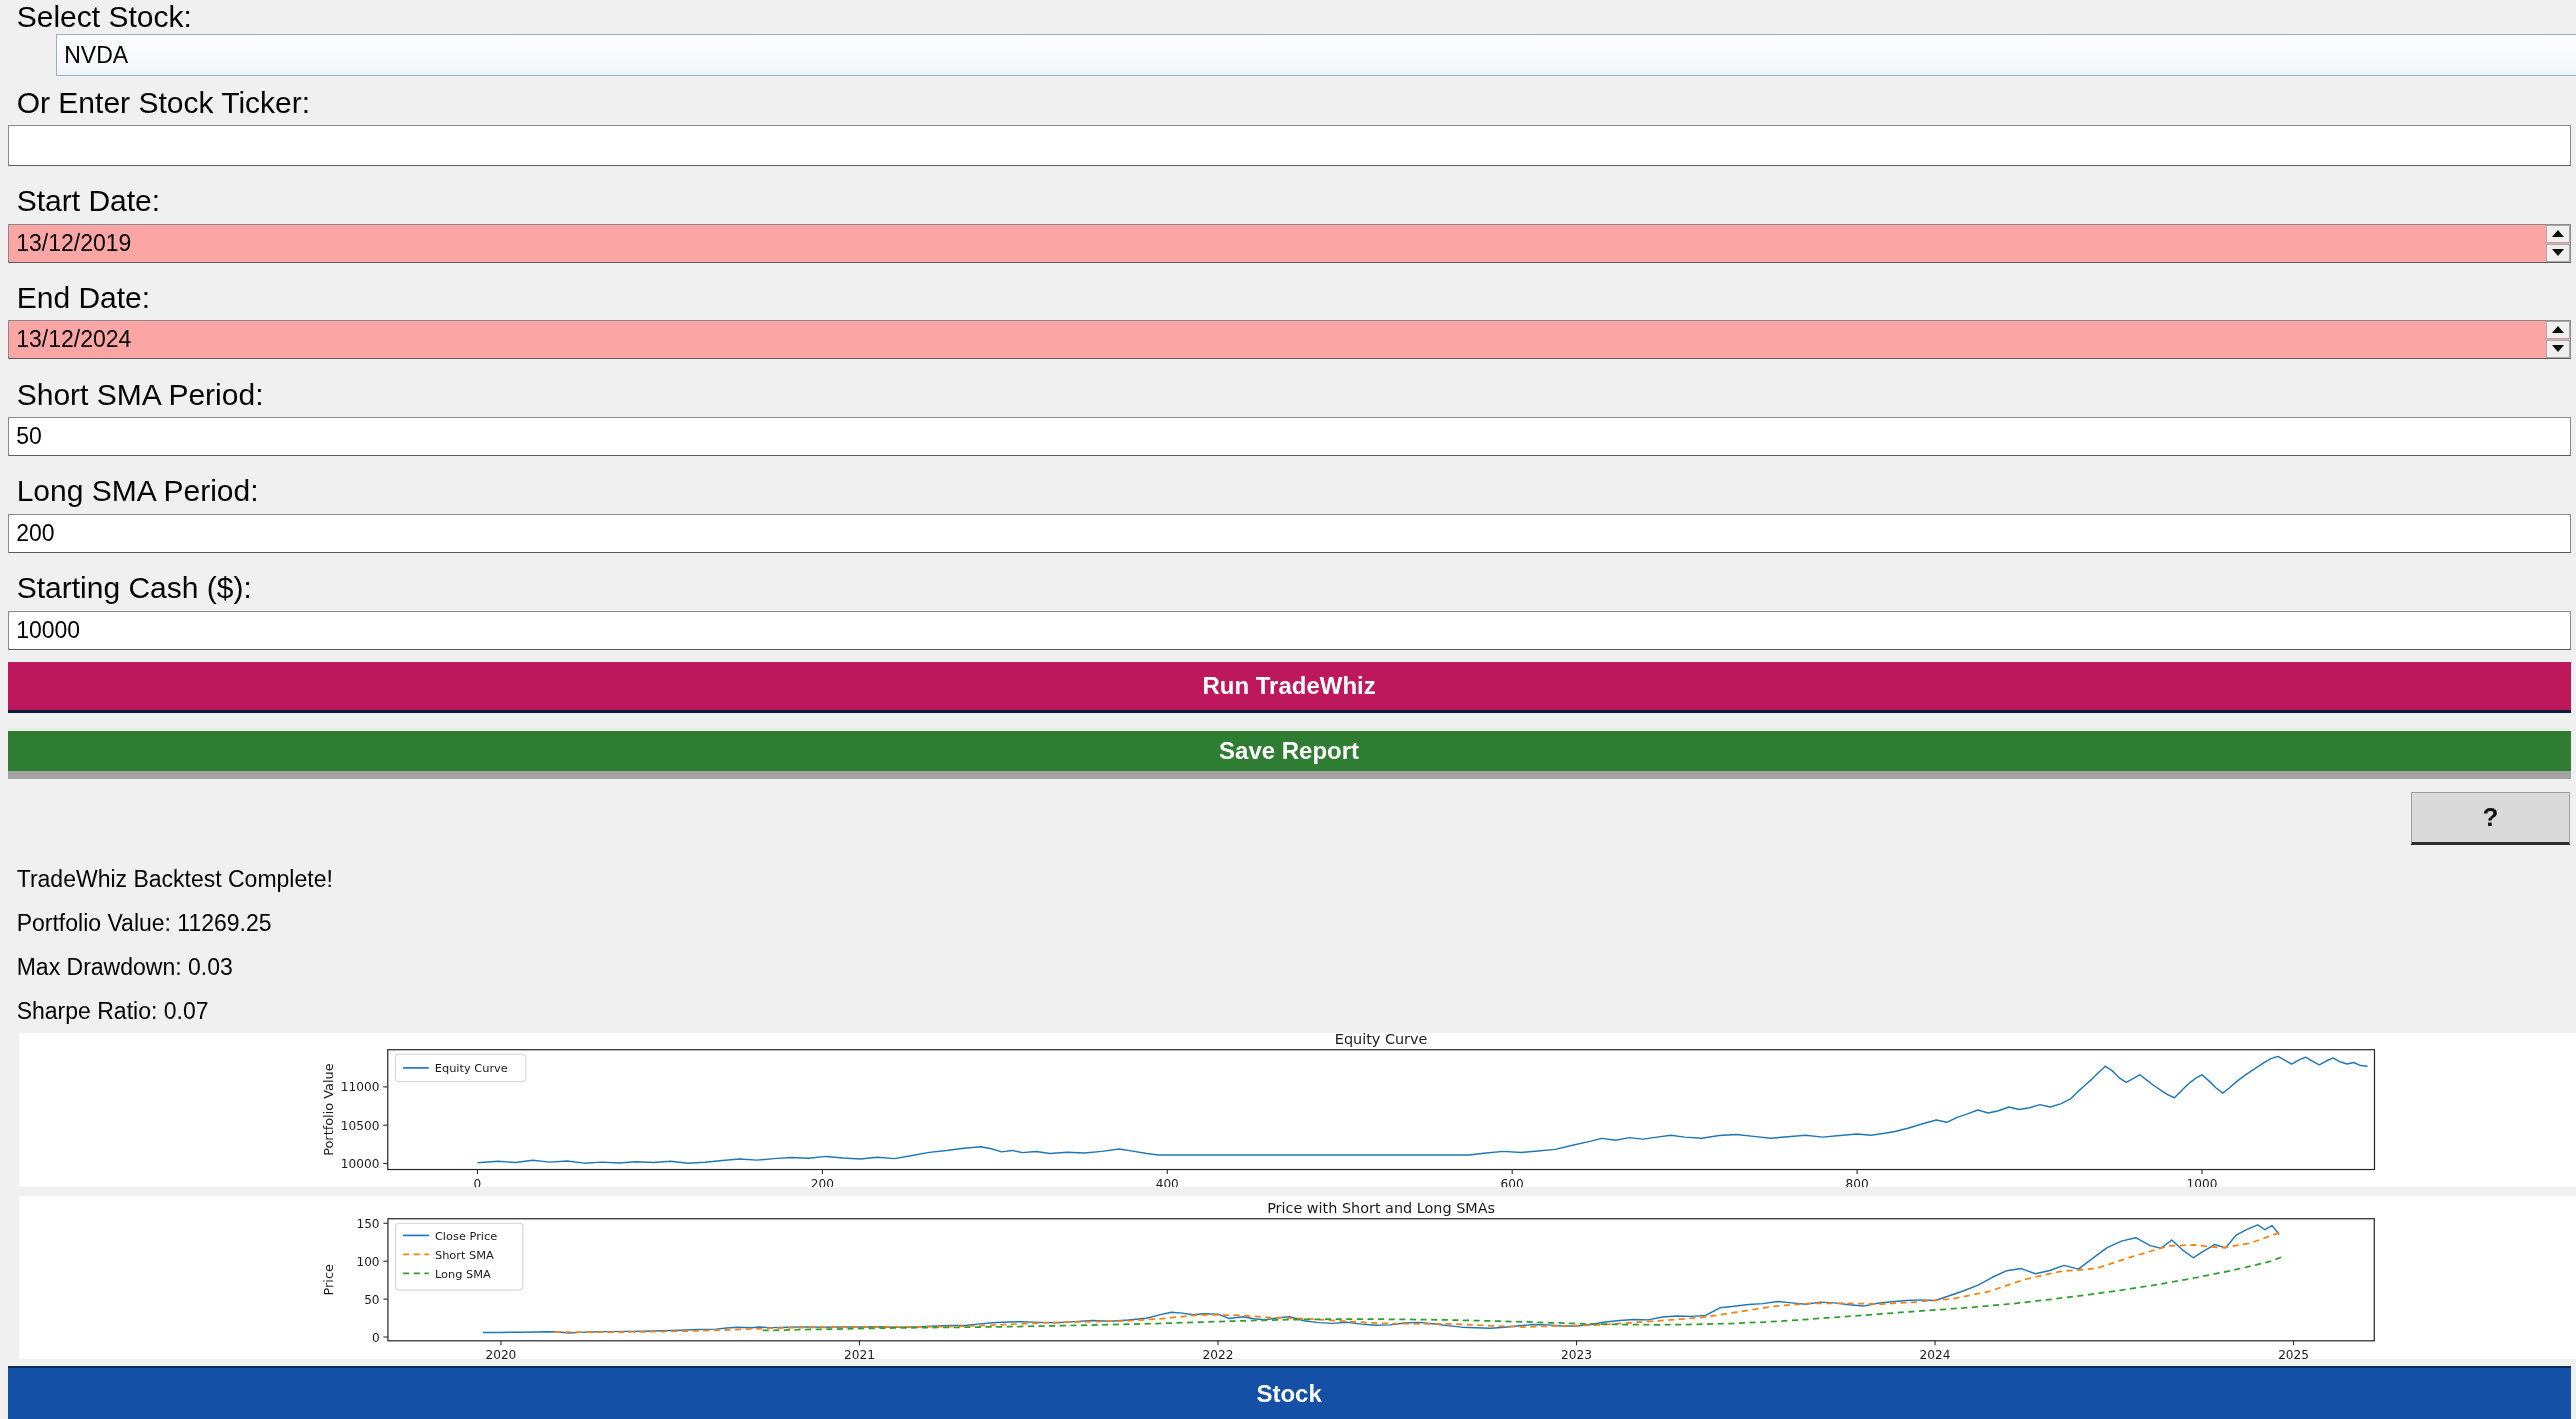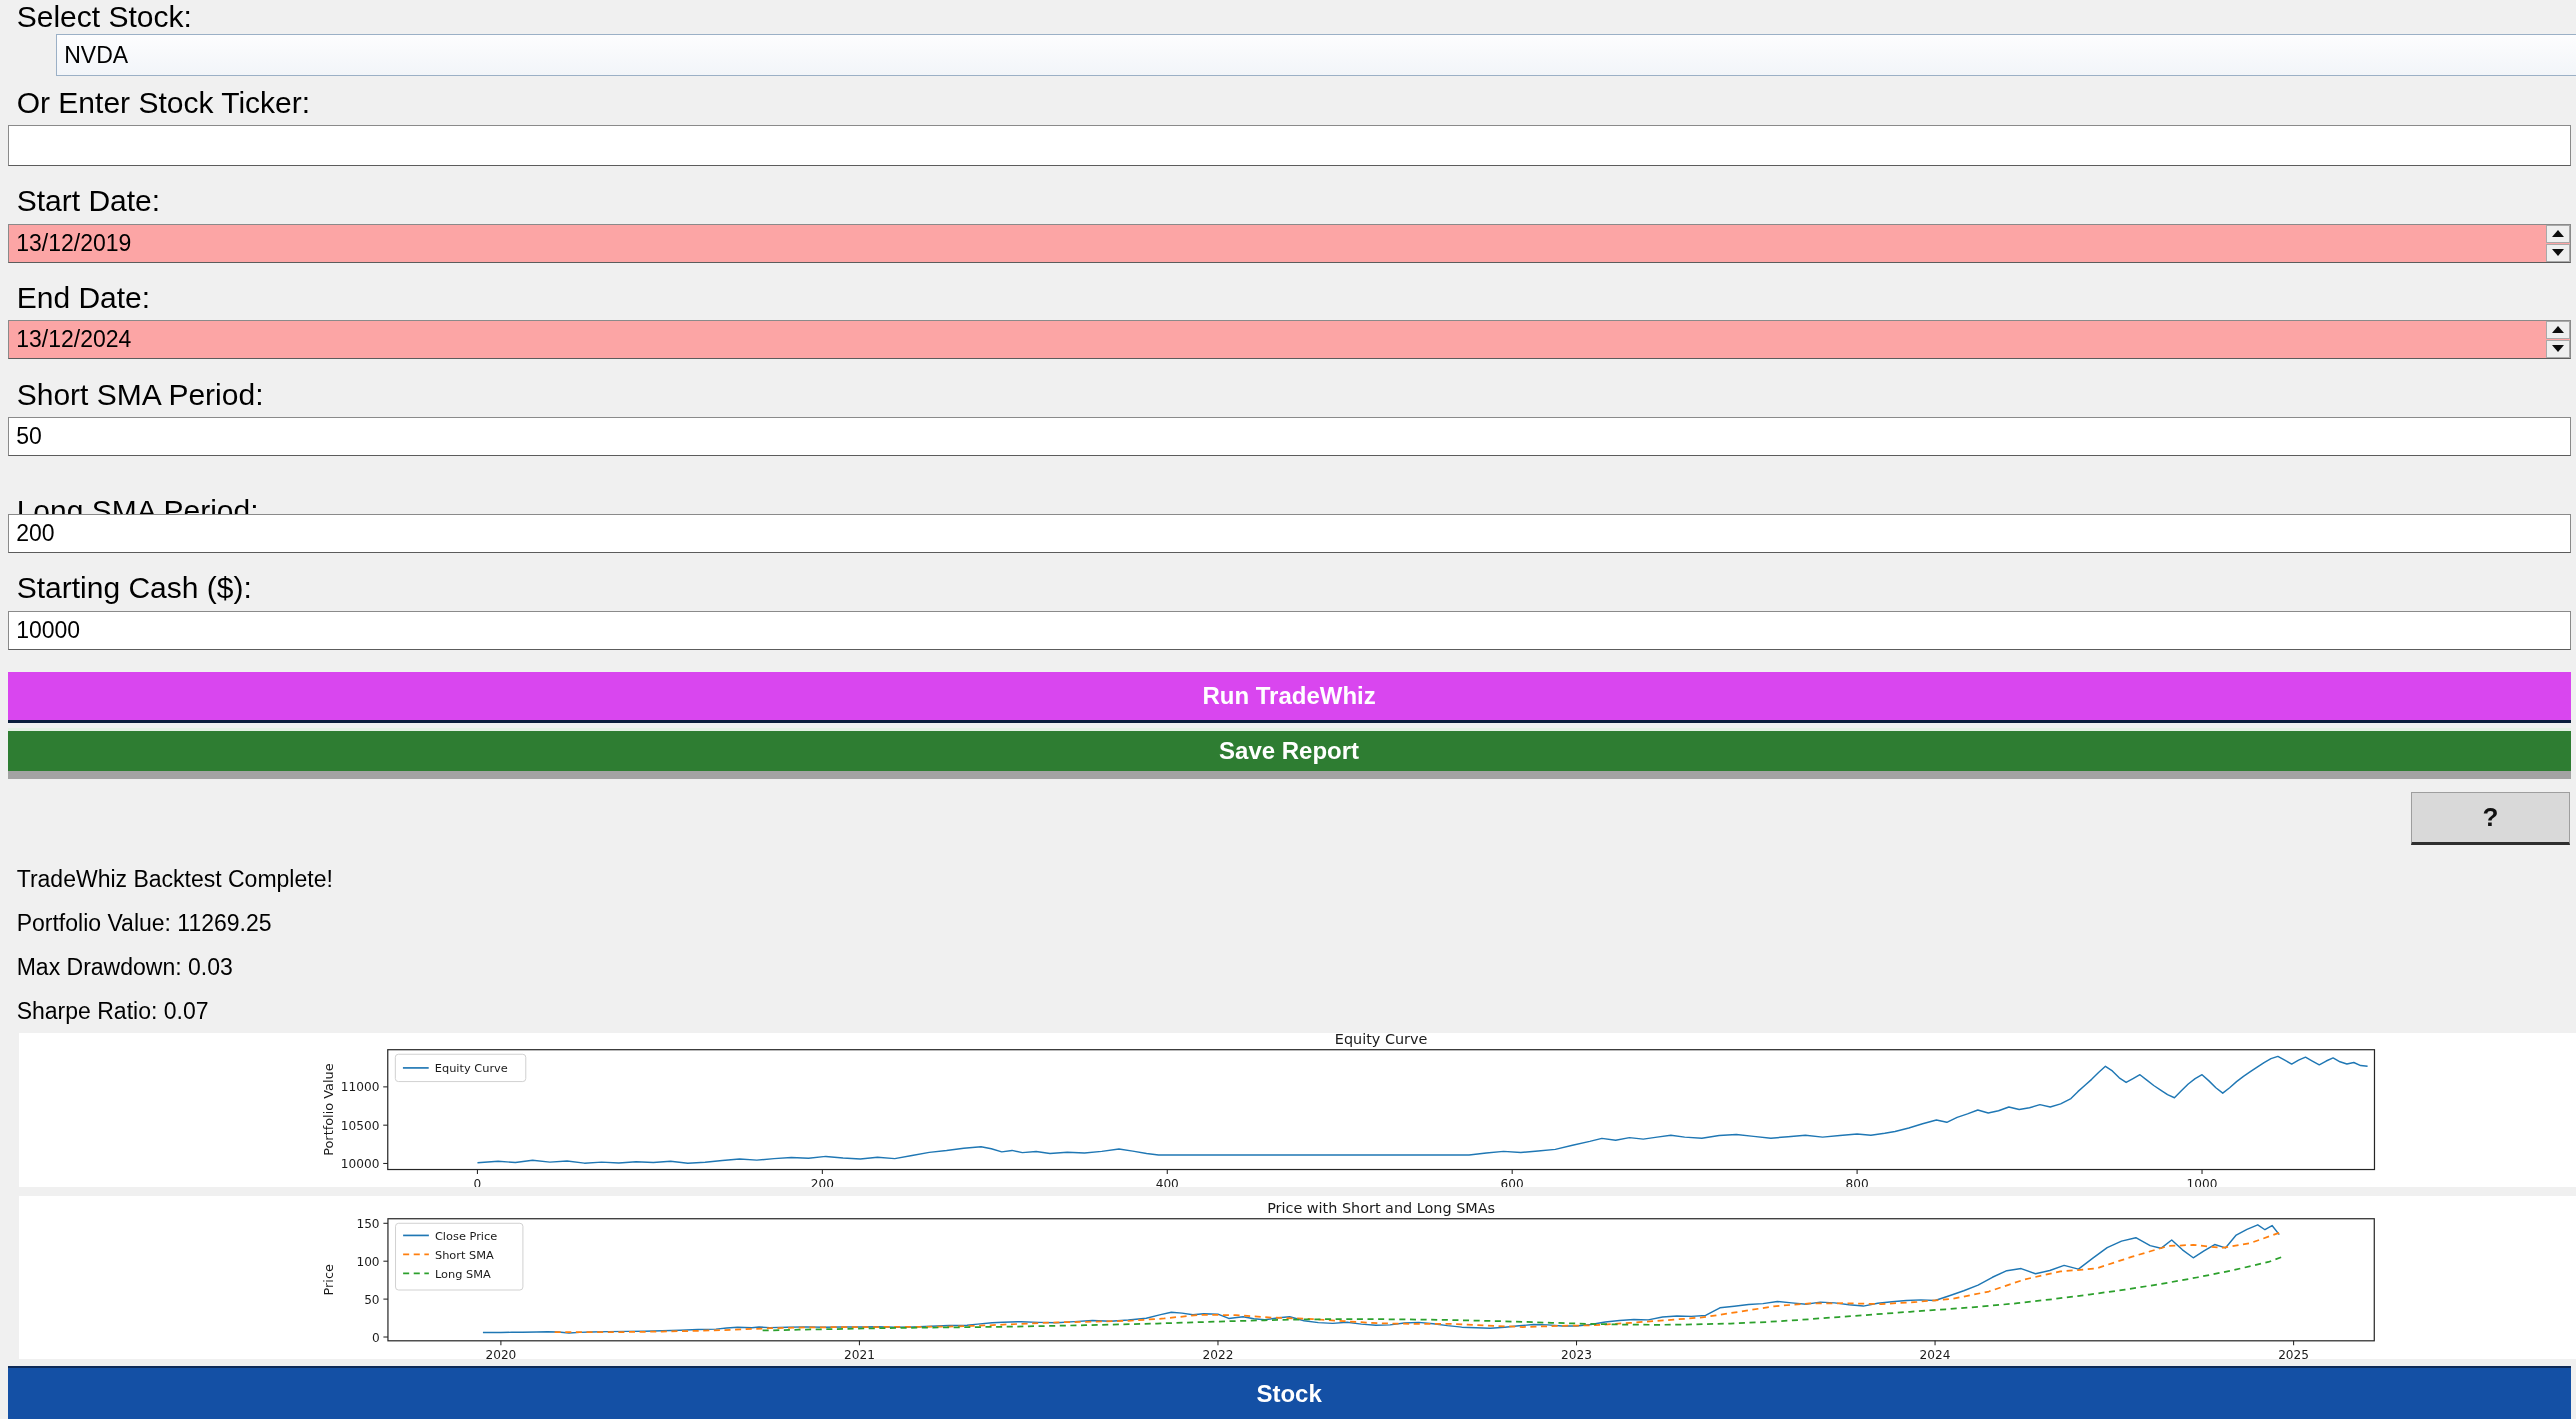--- a/index.html
+++ b/index.html
@@ -45,21 +45,21 @@
   }
   .spinbtn.up{top:0;}
   .spinbtn.down{top:19px;}
   .tri-up{width:0;height:0;border-left:6.8px solid transparent;border-right:6.8px solid transparent;border-bottom:7.6px solid #0d0d0d;}
   .tri-down{width:0;height:0;border-left:6.8px solid transparent;border-right:6.8px solid transparent;border-top:7.6px solid #0d0d0d;}
   .bigbtn{
     position:absolute;left:7.6px;width:2563px;height:51px;box-sizing:border-box;
     display:flex;align-items:center;justify-content:center;
     color:#fff;font-weight:bold;font-size:24px;cursor:default;
   }
-  .btn-run{background:#d946ef;border-bottom:3px solid #0b1d3c;margin-top:10px;}
+  .btn-run{background:#be185d;border-bottom:3px solid #0b1d3c;}
   .btn-save{background:#2e7d32;border-top:3.8px solid #e4f1e4;border-bottom:8px solid #a3a3a3;}
   .btn-about{background:#1450a5;border-top:2.3px solid #0e2a57;}
   .btn-help{
     position:absolute;left:2411px;top:792px;width:159px;height:53px;box-sizing:border-box;
     background:#d9d9d9;border:0.8px solid #9e9e9e;border-bottom:3px solid #2f2f2f;
     display:flex;align-items:center;justify-content:center;
     font-weight:bold;font-size:26px;color:#111;cursor:default;
   }
   .status{position:absolute;left:16.7px;font-size:23px;line-height:30px;height:30px;white-space:nowrap;}
   .figure{position:absolute;background:#ffffff;padding-left:48px;}
@@ -100,21 +100,21 @@
       </div>
     <div class="spinbtn down">
         <span class="tri-down"></span>
       </div>
   </div>
 </div>
 
 <div class="lbl" style="top:380px">Short SMA Period:</div>
 <input class="entry" style="top: 417px; height: 39px;" value="50">
 
-<div class="lbl" style="top:496px">Long SMA Period:</div>
+<div class="lbl" style="top:476px">Long SMA Period:</div>
 <input class="entry" style="top: 514px; height: 39px;" value="200">
 
 <div class="lbl" style="top:573px">Starting Cash ($):</div>
 <input class="entry" style="top: 611px; height: 39px;" value="10000">
 
 <div class="bigbtn btn-run" style="top:662px">Run TradeWhiz</div>
 <div class="bigbtn btn-save" style="top:728px">Save Report</div>
 <div class="btn-help">?</div>
 
 <div class="status" style="top:864px">TradeWhiz Backtest Complete!</div>

